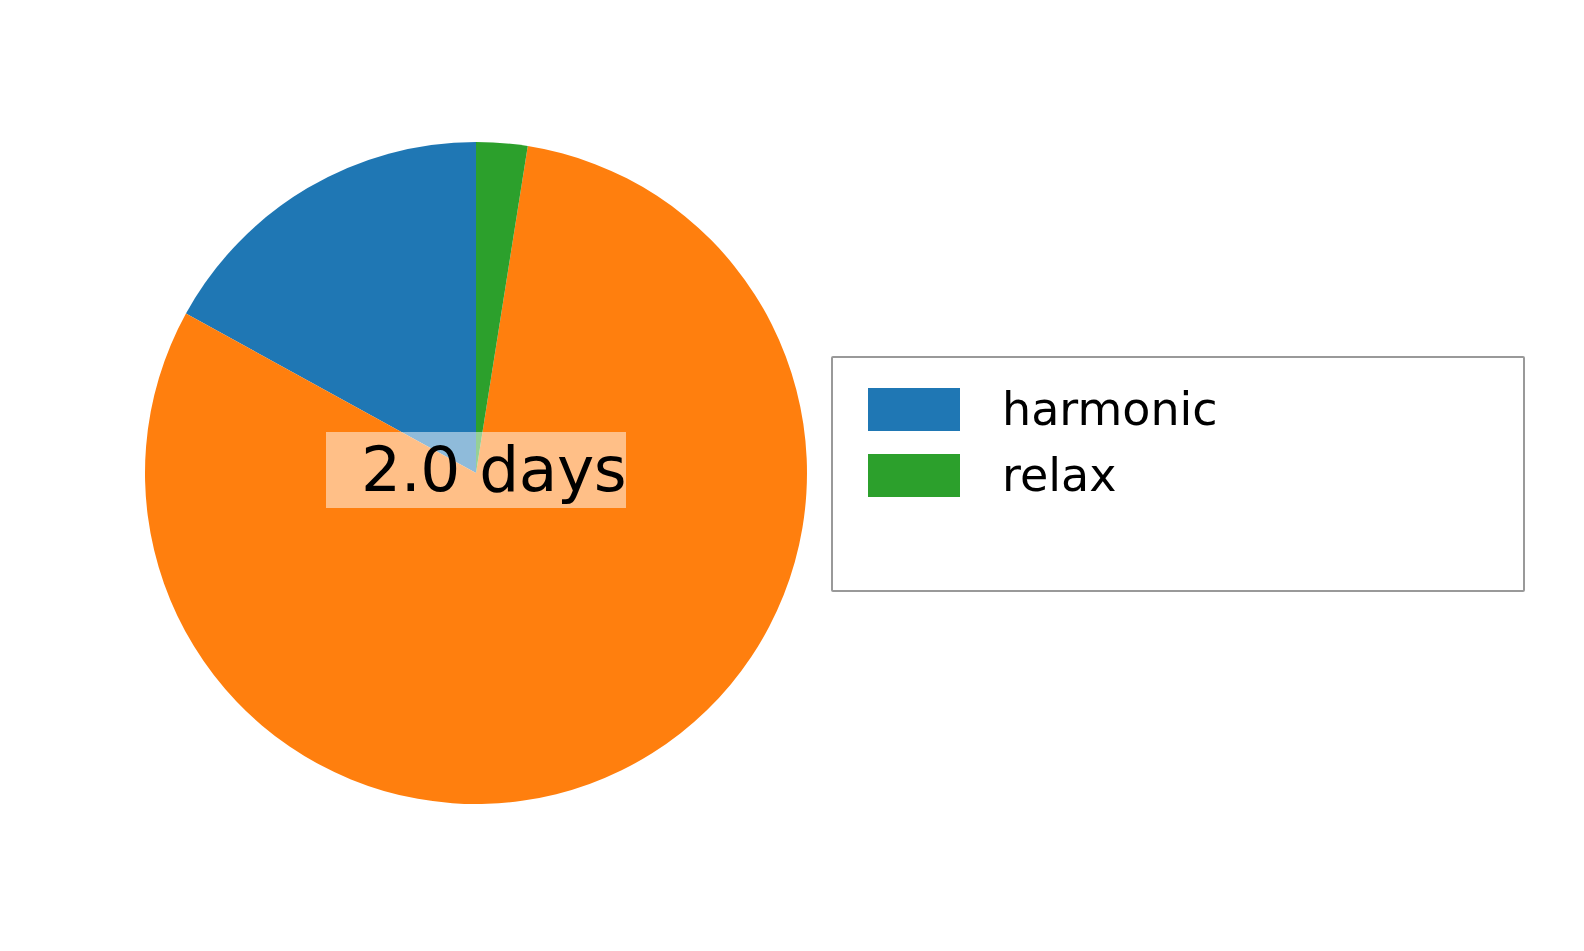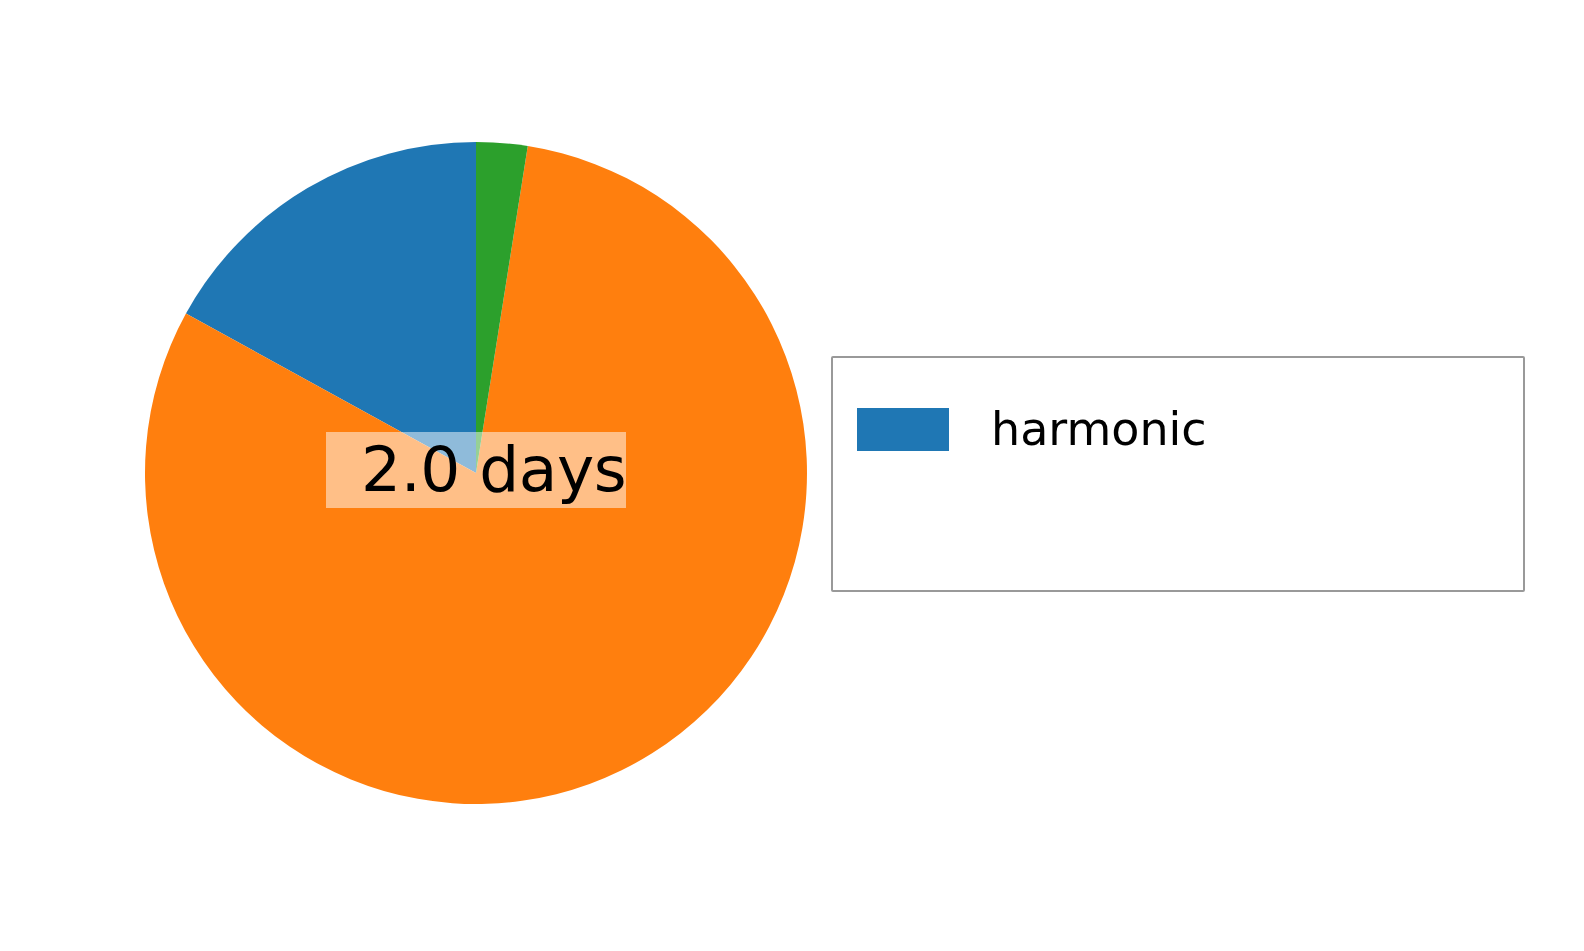--- a/index.html
+++ b/index.html
@@ -50,27 +50,26 @@
     top: 356px;
     width: 694px;
     height: 236px;
     box-sizing: border-box;
     background: #ffffff;
     border: 2px solid #999999;
     border-radius: 2px;
   }
   .legend-items {
     position: absolute;
-    left: 4px;
+    left: 15px;
     top: 0;
     width: 100%;
     height: 100%;
     padding: 18px 0 12px 20px;
     box-sizing: border-box;
-    margin-top: 20px;
   }
   .legend-item {
     display: flex;
     align-items: center;
     height: 66px;
   }
   .legend-swatch {
     width: 92px;
     height: 43px;
     flex: 0 0 auto;
@@ -100,16 +99,20 @@
   <div class="center-label">
     <span>2.0 days</span>
   </div>
 
   <div class="legend-box">
     <div class="legend-items" id="legend-items">
         <div class="legend-item">
           <span class="legend-swatch" style="background: rgb(31, 119, 180);"></span>
           <span class="legend-label">harmonic</span>
         </div>
+        <div class="legend-item">
+          <span class="legend-swatch" style="background: rgb(44, 160, 44);"></span>
+          <span class="legend-label">relax</span>
+        </div>
       </div>
   </div>
 
 </div>
 
 </body></html>

